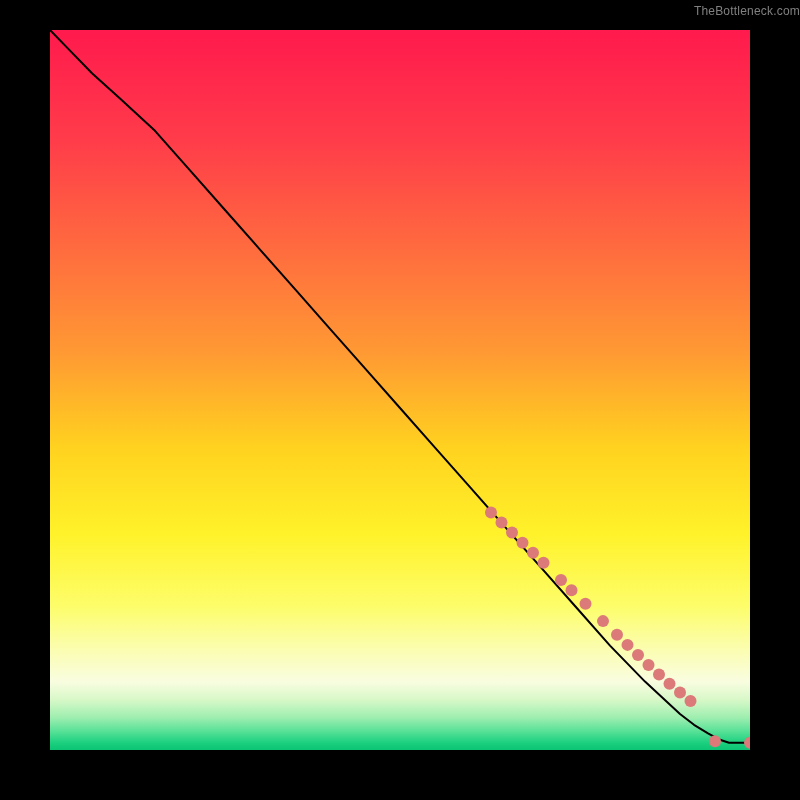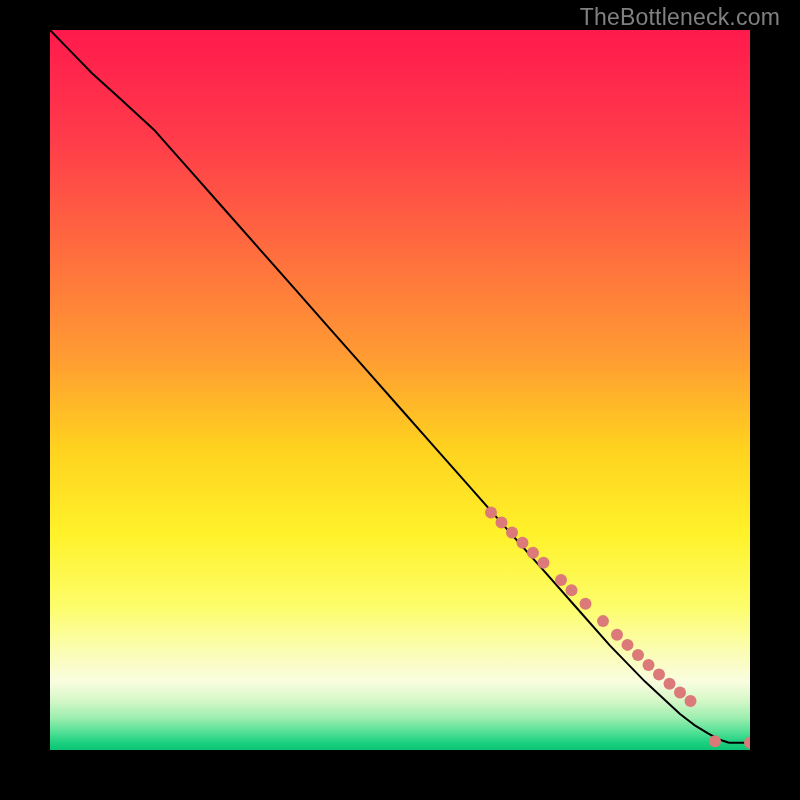--- a/index.html
+++ b/index.html
@@ -13,23 +13,23 @@
   }
   .frame {
     position: relative;
     width: 800px;
     height: 800px;
     background: #000000;
   }
   .attribution {
     position: absolute;
     top: 4px;
-    right: 20px;
+    right: 0;
     color: #808080;
-    font-size: 23px;
+    font-size: 12px;
     font-weight: 400;
     z-index: 50;
     letter-spacing: 0.2px;
   }
   .plot {
     position: absolute;
     left: 50px;
     top: 30px;
     width: 700px;
     height: 720px;

